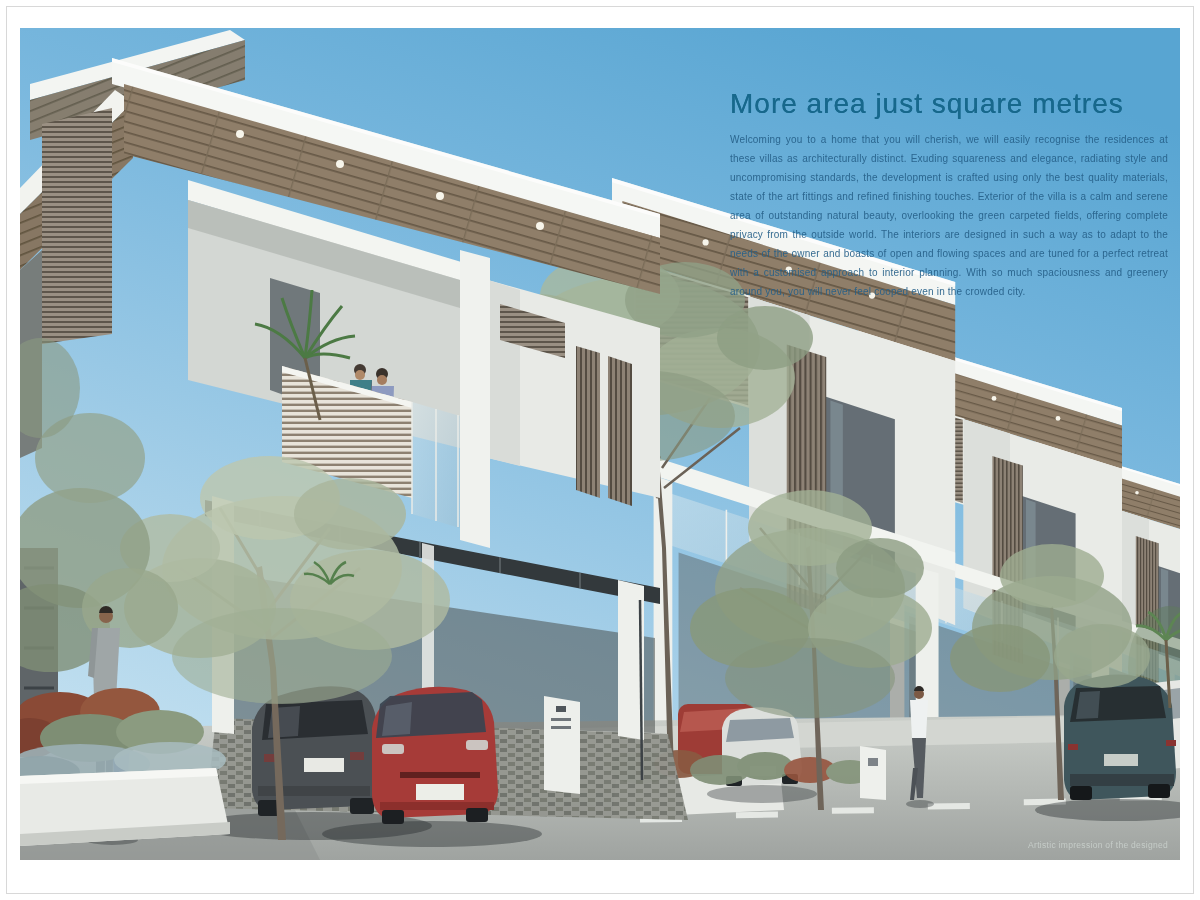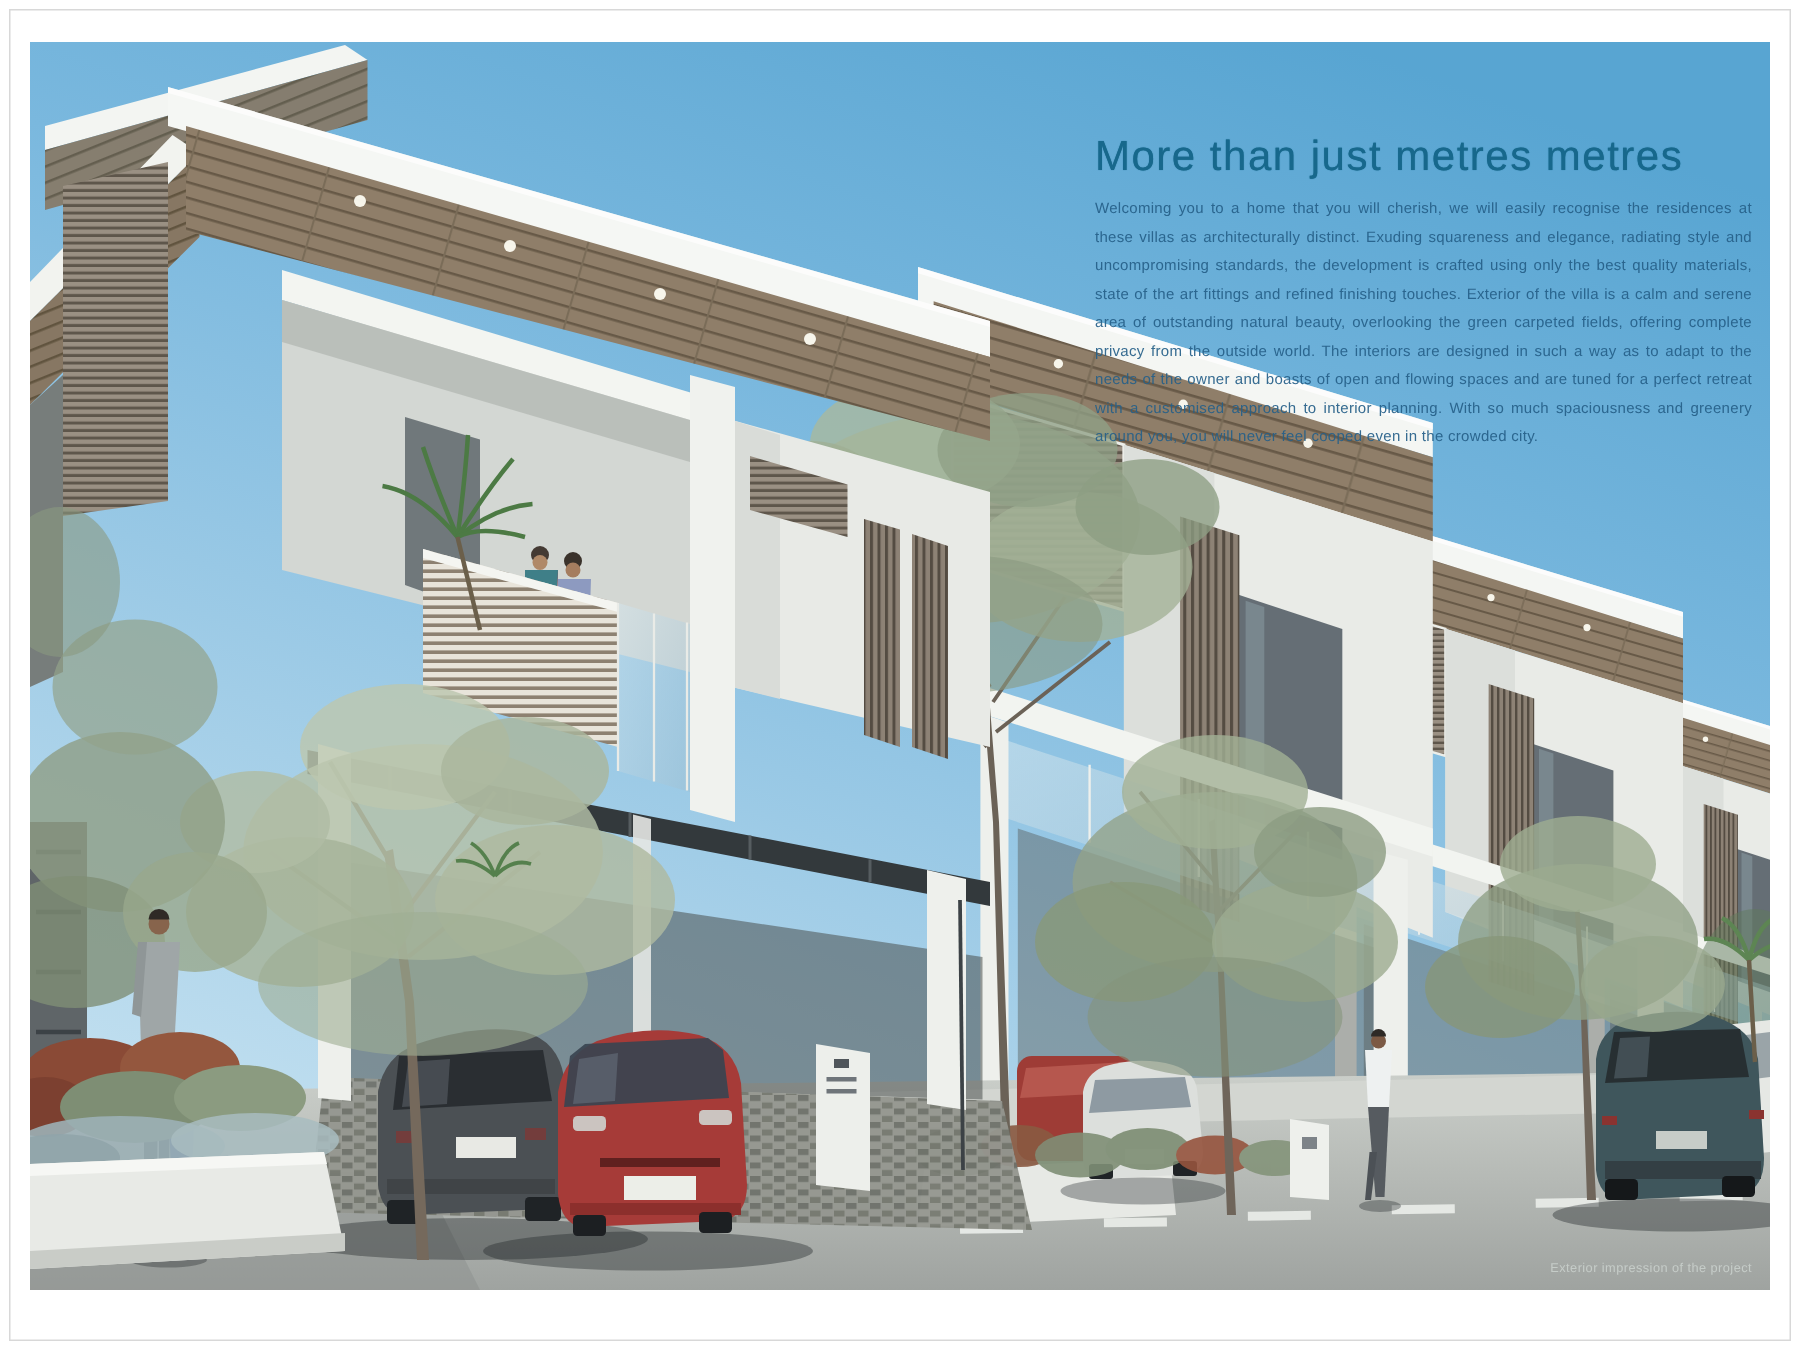--- a/index.html
+++ b/index.html
@@ -352,20 +352,20 @@
 
     <g stroke="#55804d" stroke-width="2.5" fill="none">
       <path d="M310,556 Q296,544 284,546"></path>
           <path d="M310,556 Q304,540 294,534"></path>
       <path d="M310,556 Q316,538 326,534"></path>
           <path d="M310,556 Q322,544 334,548"></path>
     </g>
   </svg>
 
     <div class="hero">
-      <h1>More than just metres metres</h1>
+      <h1>More area just square metres</h1>
       <p>Welcoming you to a home that you will cherish, we will easily recognise the residences at these villas as architecturally distinct. Exuding squareness and elegance, radiating style and uncompromising standards, the development is crafted using only the best quality materials, state of the art fittings and refined finishing touches. Exterior of the villa is a calm and serene area of outstanding natural beauty, overlooking the green carpeted fields, offering complete privacy from the outside world. The interiors are designed in such a way as to adapt to the needs of the owner and boasts of open and flowing spaces and are tuned for a perfect retreat with a customised approach to interior planning. With so much spaciousness and greenery around you, you will never feel cooped even in the crowded city.</p>
     </div>
-    <div class="caption">Exterior impression of the project</div>
+    <div class="caption">Artistic impression of the designed</div>
   </div>
 
   <div class="frame-line"></div>
 </div>
 
 </body></html>

